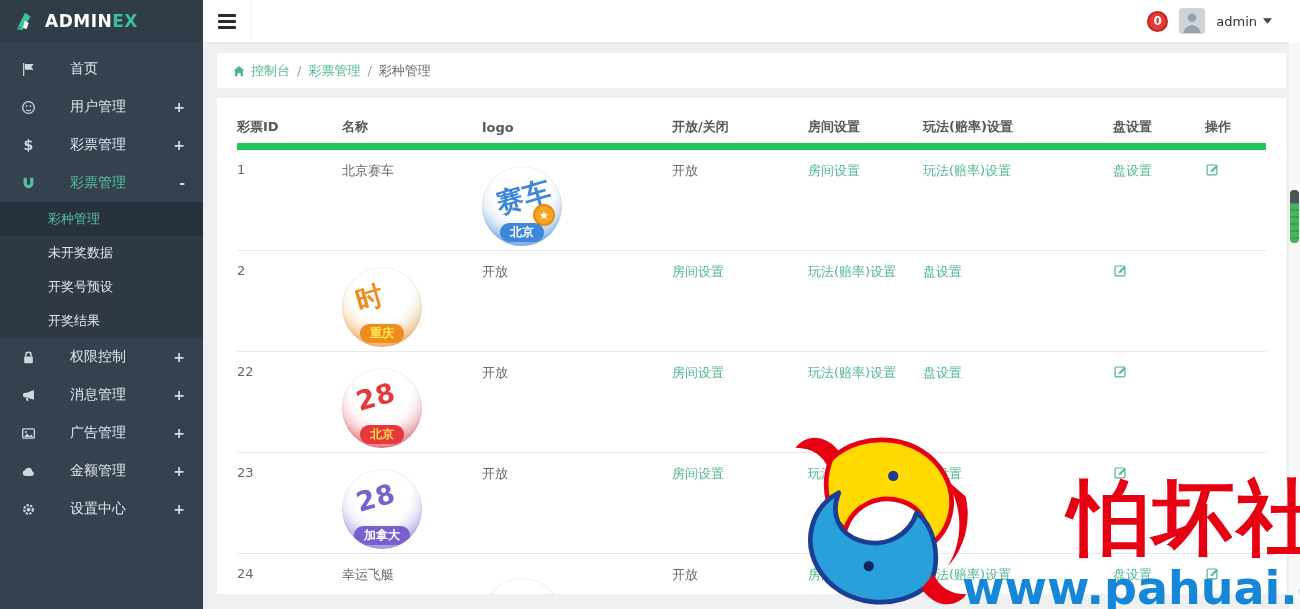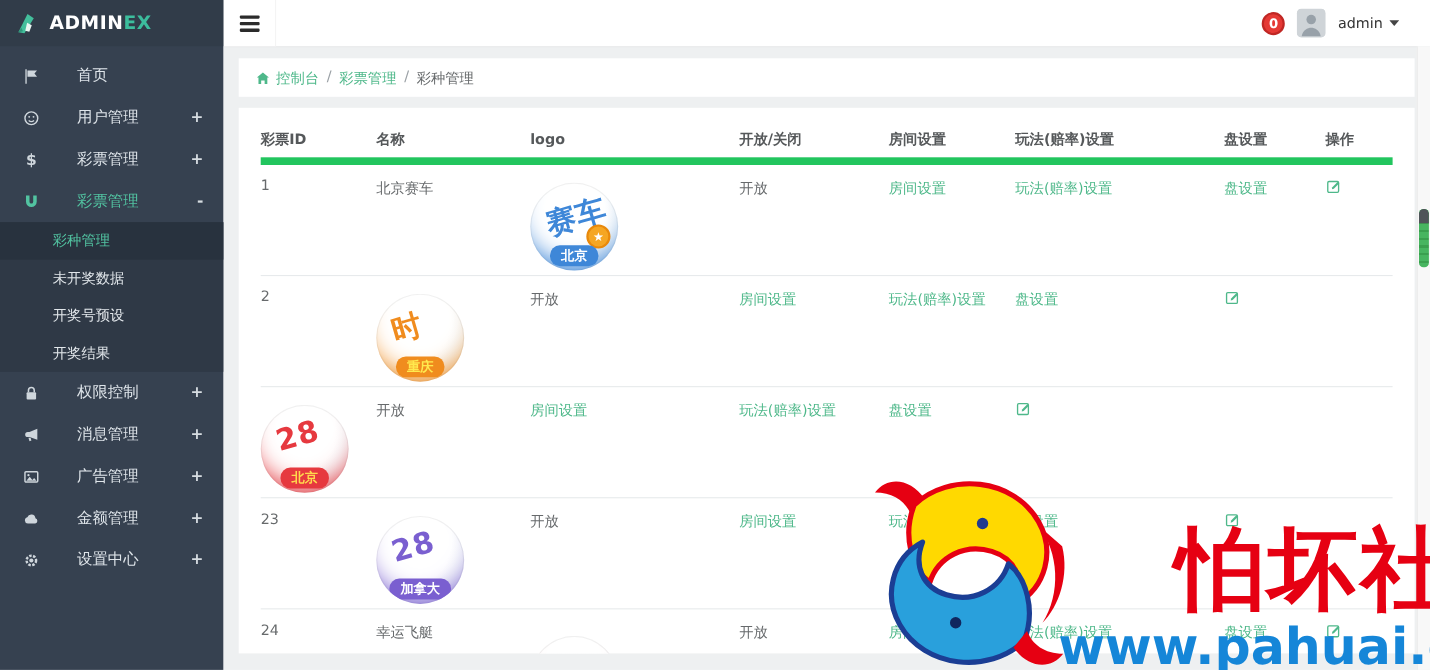--- a/index.html
+++ b/index.html
@@ -302,20 +302,21 @@
           <button class="edit-btn" aria-label="edit">
         <svg viewBox="0 0 16 16" width="15" height="15">
               <rect x="2.2" y="3.2" width="10.5" height="10.5" rx="1.2" fill="none" stroke="currentColor" stroke-width="1.3"></rect>
               <path d="M6.2 10.8l1.9-.5 5.3-5.3-1.5-1.5-5.3 5.3z" fill="currentColor"></path>
             </svg>
       </button>
         </div>
     </div>
 
     <div class="trow">
+      <div>22</div>
       <div>
         <div class="ball" style="--bc: #e6393f; --bt: #ffd84d;">
           <span class="ball-main">28</span>
 
           <span class="ball-band">北京</span>
         </div>
       </div>
       <div>开放</div>
       <div><span class="cell-link">房间设置</span></div>
       <div><span class="cell-link">玩法(赔率)设置</span></div>

